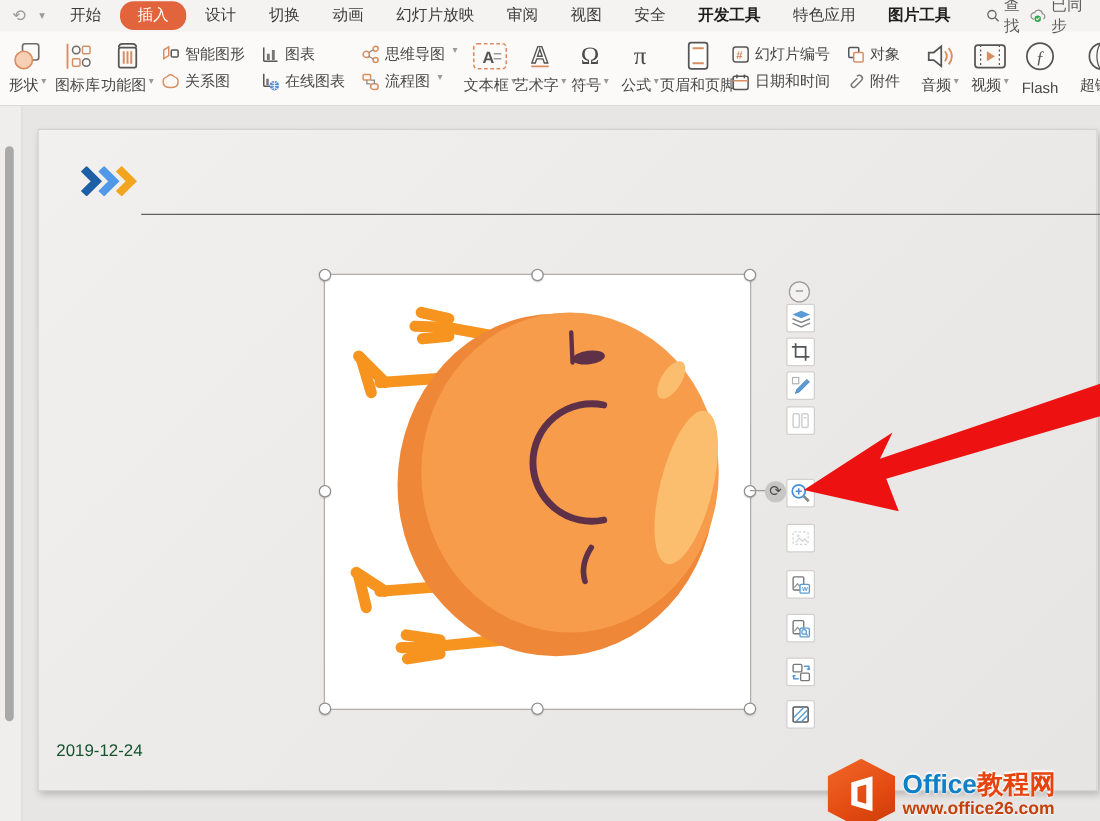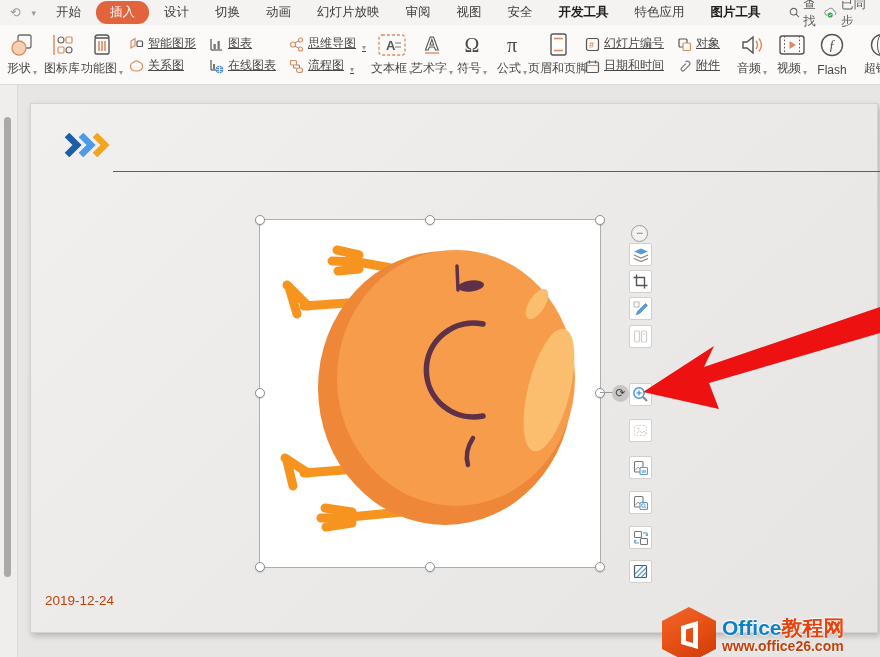--- a/index.html
+++ b/index.html
@@ -14,35 +14,35 @@
   .tab.active { background:#e2643c; color:#fff; border-radius:11px; padding:3px 14px; margin:0 2px; }
   .tab.bold { font-weight:bold; color:#1d1d1d;text-align:right; }
   .findbox { display:flex; align-items:center; gap:3px; margin-left:16px; color:#5a5a5a; cursor:pointer; }
   .spacer { flex:1; }
   .syncbox { display:flex; align-items:center; gap:4px; margin-right:8px; color:#5c5c5c; cursor:pointer; }
 
   
   .ribbon { height:60px; background:#fbfaf9; border-bottom:1px solid #dcdad8; display:flex; align-items:stretch; padding:3px 0 3px 2px; overflow:hidden; }
   .big { display:flex; flex-direction:column; align-items:center; justify-content:space-between; padding:3px 5px 4px; cursor:pointer; min-width:40px; }
   .big .bicon { height:28px; display:flex; align-items:center; justify-content:center; }
-  .blabel { font-size:12px; color:#474747; display:flex; align-items:flex-end; white-space:nowrap; }
+  .blabel { font-size:12px; color:#474747; display:flex; align-items:flex-start; white-space:nowrap; }
   .caret { font-size:8px; color:#9a9a9a; margin-left:2px; }
   .stack { display:flex; flex-direction:column; justify-content:center; gap:5px; padding:0 6px; }
-  .srow { display:flex; align-items:flex-end; gap:4px; font-size:12px; color:#474747; cursor:pointer; white-space:nowrap;text-decoration:underline; }
+  .srow { display:flex; align-items:flex-start; gap:4px; font-size:12px; color:#474747; cursor:pointer; white-space:nowrap; }
   .sicon { width:16px; height:16px; display:flex; align-items:center; justify-content:center; }
   .vsep { width:1px; background:#e4e2e0; margin:4px 3px; }
   .glyph { font-size:20px; color:#4a4a4a; font-family:"Liberation Serif","DejaVu Serif",serif; }
 
   
   .canvas { position:relative; width:880px; height:572px; background:#e8e6e5; overflow:hidden; }
   .thumb-strip { position:absolute; left:0; top:0; width:18px; height:572px; background:#f0eeed; border-right:1px solid #dcdad8; }
   .thumb-scroll { position:absolute; left:4px; top:32px; width:7px; height:460px; background:#a9a9a9; border-radius:4px; cursor:pointer; }
   .slide { position:absolute; left:30px; top:18px; width:848px; height:530px; background:linear-gradient(135deg,#f2f0ee 0%,#ebe9e7 60%,#e7e5e3 100%); border:1px solid #d5d3d1; box-shadow:2px 3px 6px rgba(0,0,0,.22); }
   .rule { position:absolute; left:113px; top:86px; width:767px; height:1px; background:#5f5f5f; }
-  .slide-date { position:absolute; left:45px; top:508px; font-size:13.5px; color:#c2410c; }
+  .slide-date { position:absolute; left:45px; top:508px; font-size:13.5px; color:#14532d; }
 
   
   .imgbox { position:absolute; left:260px; top:135px; width:340px; height:347px; background:#fff; outline:1px solid #b0aeac; cursor:move; }
   .handle { position:absolute; width:10px; height:10px; border-radius:50%; background:#fff; border:1px solid #8f8f8f; box-shadow:0 1px 1px rgba(0,0,0,.15); cursor:pointer; }
   .rot-line { position:absolute; left:340px; top:172px; width:16px; height:1px; background:#9a9a9a; }
   .rot-handle { position:absolute; left:352px; top:165px; width:17px; height:17px; border-radius:50%; background:#c7c6c5; color:#4c4c4c; font-size:12px; line-height:16px; text-align:center; cursor:pointer; }
 
   
   .fbtn { position:absolute; left:629px; width:23px; height:23px; background:#fff; border:1px solid #d2d0cf; border-radius:2px; display:flex; align-items:center; justify-content:center; cursor:pointer; }
   .fbtn.disabled { cursor:default; }

